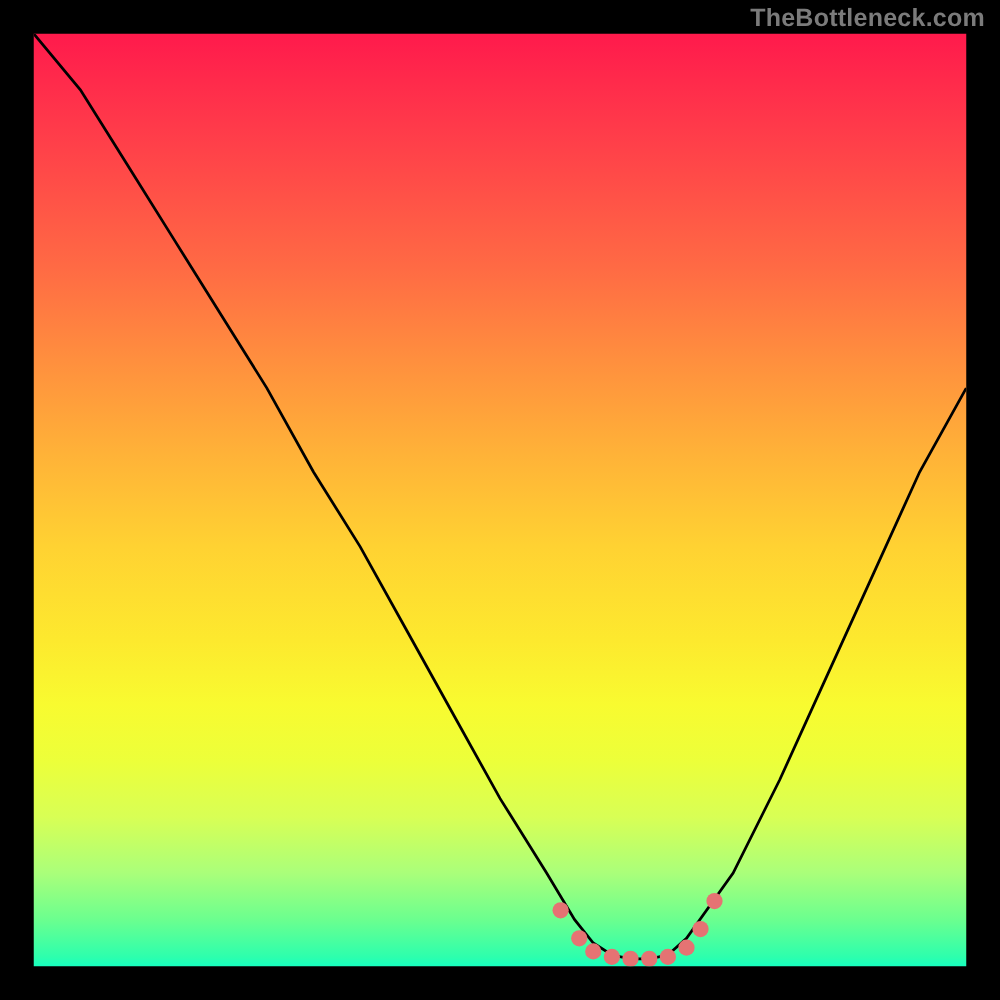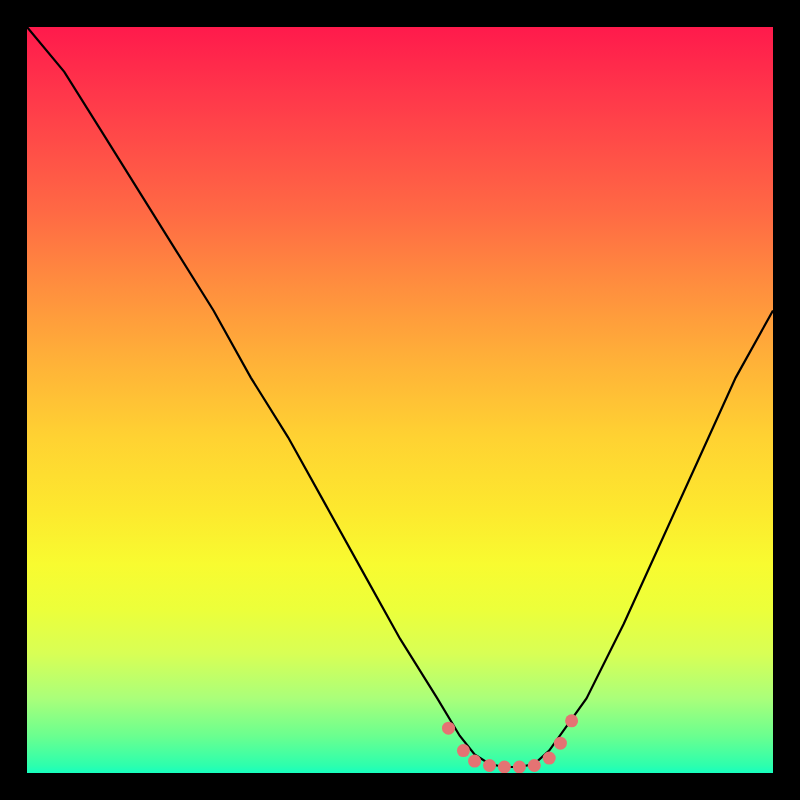--- a/index.html
+++ b/index.html
@@ -57,20 +57,21 @@
     font-size: 20px;
     font-weight: 600;
     letter-spacing: 0.2px;
     user-select: none;
   }
 </style>
 </head>
 <body>
 
 <div class="frame">
+  <div class="watermark">TheBottleneck.com</div>
 
   <div class="plot">
     <svg viewBox="0 0 746 746" preserveAspectRatio="none">
       <path id="curve-path" fill="none" stroke="#000000" stroke-width="2.2" d="M0.0 0.0 L37.3 44.8 L74.6 104.4 L111.9 164.1 L149.2 223.8 L186.5 283.5 L223.8 350.6 L261.1 410.3 L298.4 477.4 L335.7 544.6 L373.0 611.7 L410.3 671.4 L432.7 708.7 L447.6 727.4 L462.5 737.0 L477.4 740.0 L492.4 740.0 L507.3 737.0 L522.2 723.6 L559.5 671.4 L596.8 596.8 L634.1 514.7 L671.4 432.7 L708.7 350.6 L746.0 283.5"></path>
       <g id="marker-group">
           <circle cx="421.5" cy="701.2" r="6.5" fill="#e57373"></circle>
           <circle cx="436.4" cy="723.6" r="6.5" fill="#e57373"></circle>
           <circle cx="447.6" cy="734.1" r="6.5" fill="#e57373"></circle>
           <circle cx="462.5" cy="738.5" r="6.5" fill="#e57373"></circle>
           <circle cx="477.4" cy="740.0" r="6.5" fill="#e57373"></circle>

